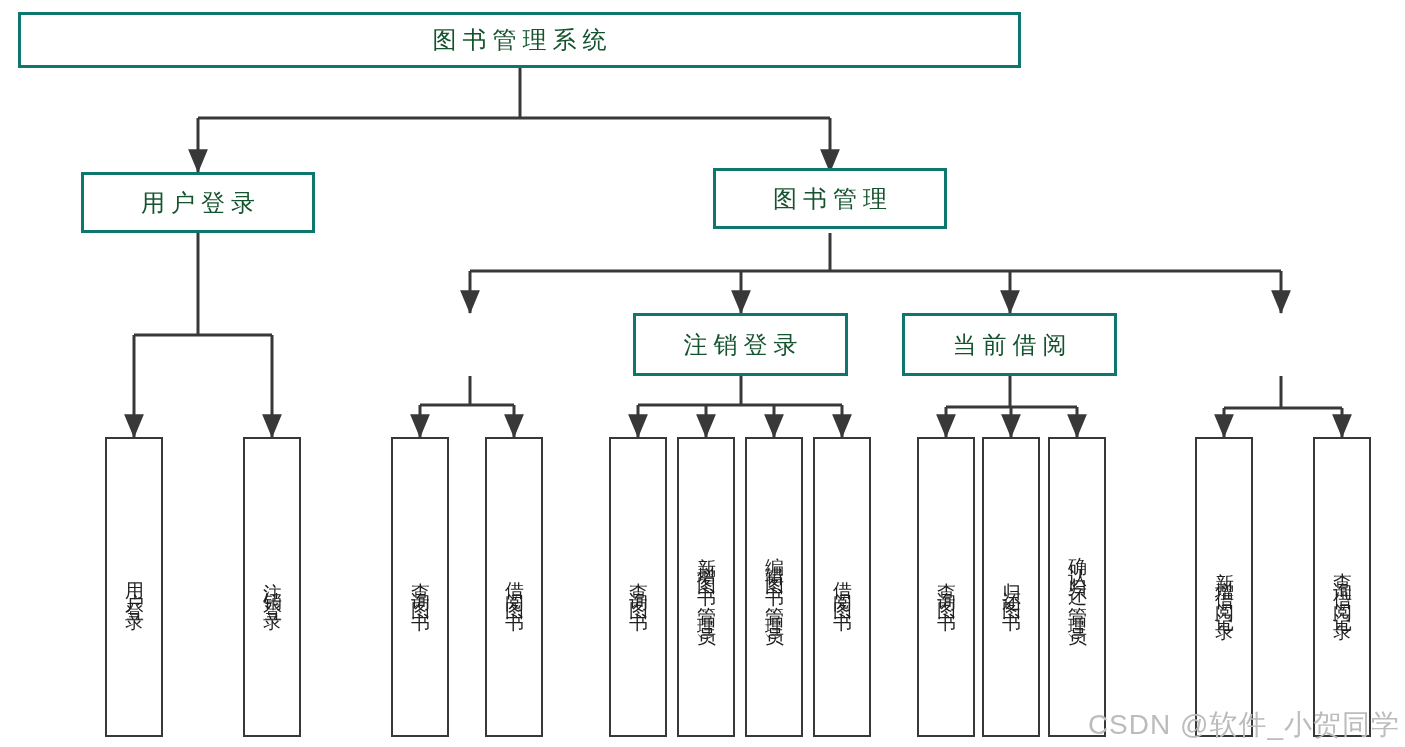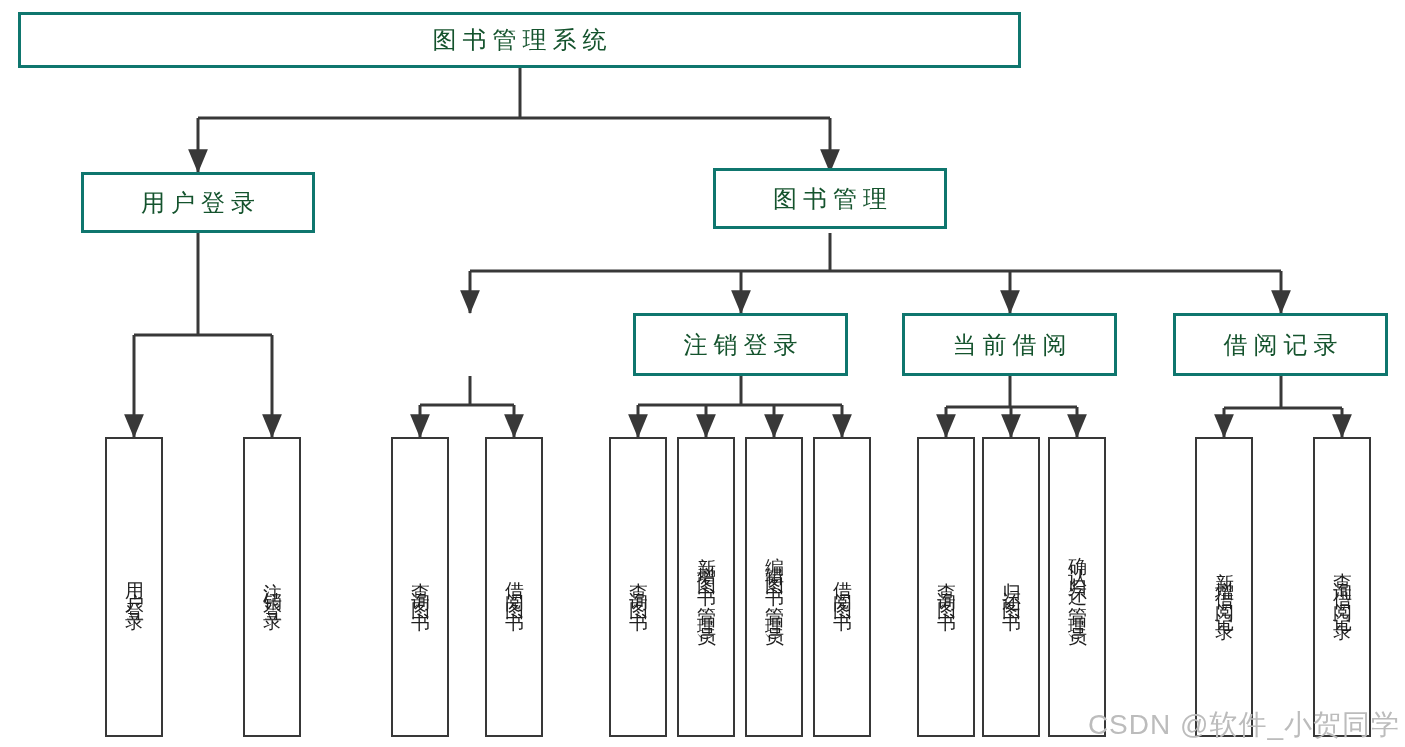--- a/index.html
+++ b/index.html
@@ -83,21 +83,20 @@
     </g>
   </svg>
 
   <div class="node" style="left:18px;top:12px;width:1003px;height:56px">图书管理系统</div>
 
   <div class="node" style="left:81px;top:172px;width:234px;height:61px">用户登录</div>
   <div class="node" style="left:713px;top:168px;width:234px;height:61px">图书管理</div>
 
   <div class="node" style="left:633px;top:313px;width:215px;height:63px">注销登录</div>
   <div class="node" style="left:902px;top:313px;width:215px;height:63px">当前借阅</div>
-  <div class="node" style="left:1173px;top:313px;width:215px;height:63px">借阅记录</div>
 
   <div class="leaf" style="left:105px">
     <span class="vtext">用户登录</span>
   </div>
   <div class="leaf" style="left:243px">
     <span class="vtext">注销登录</span>
   </div>
 
   <div class="leaf" style="left:391px">
     <span class="vtext">查询图书</span>

